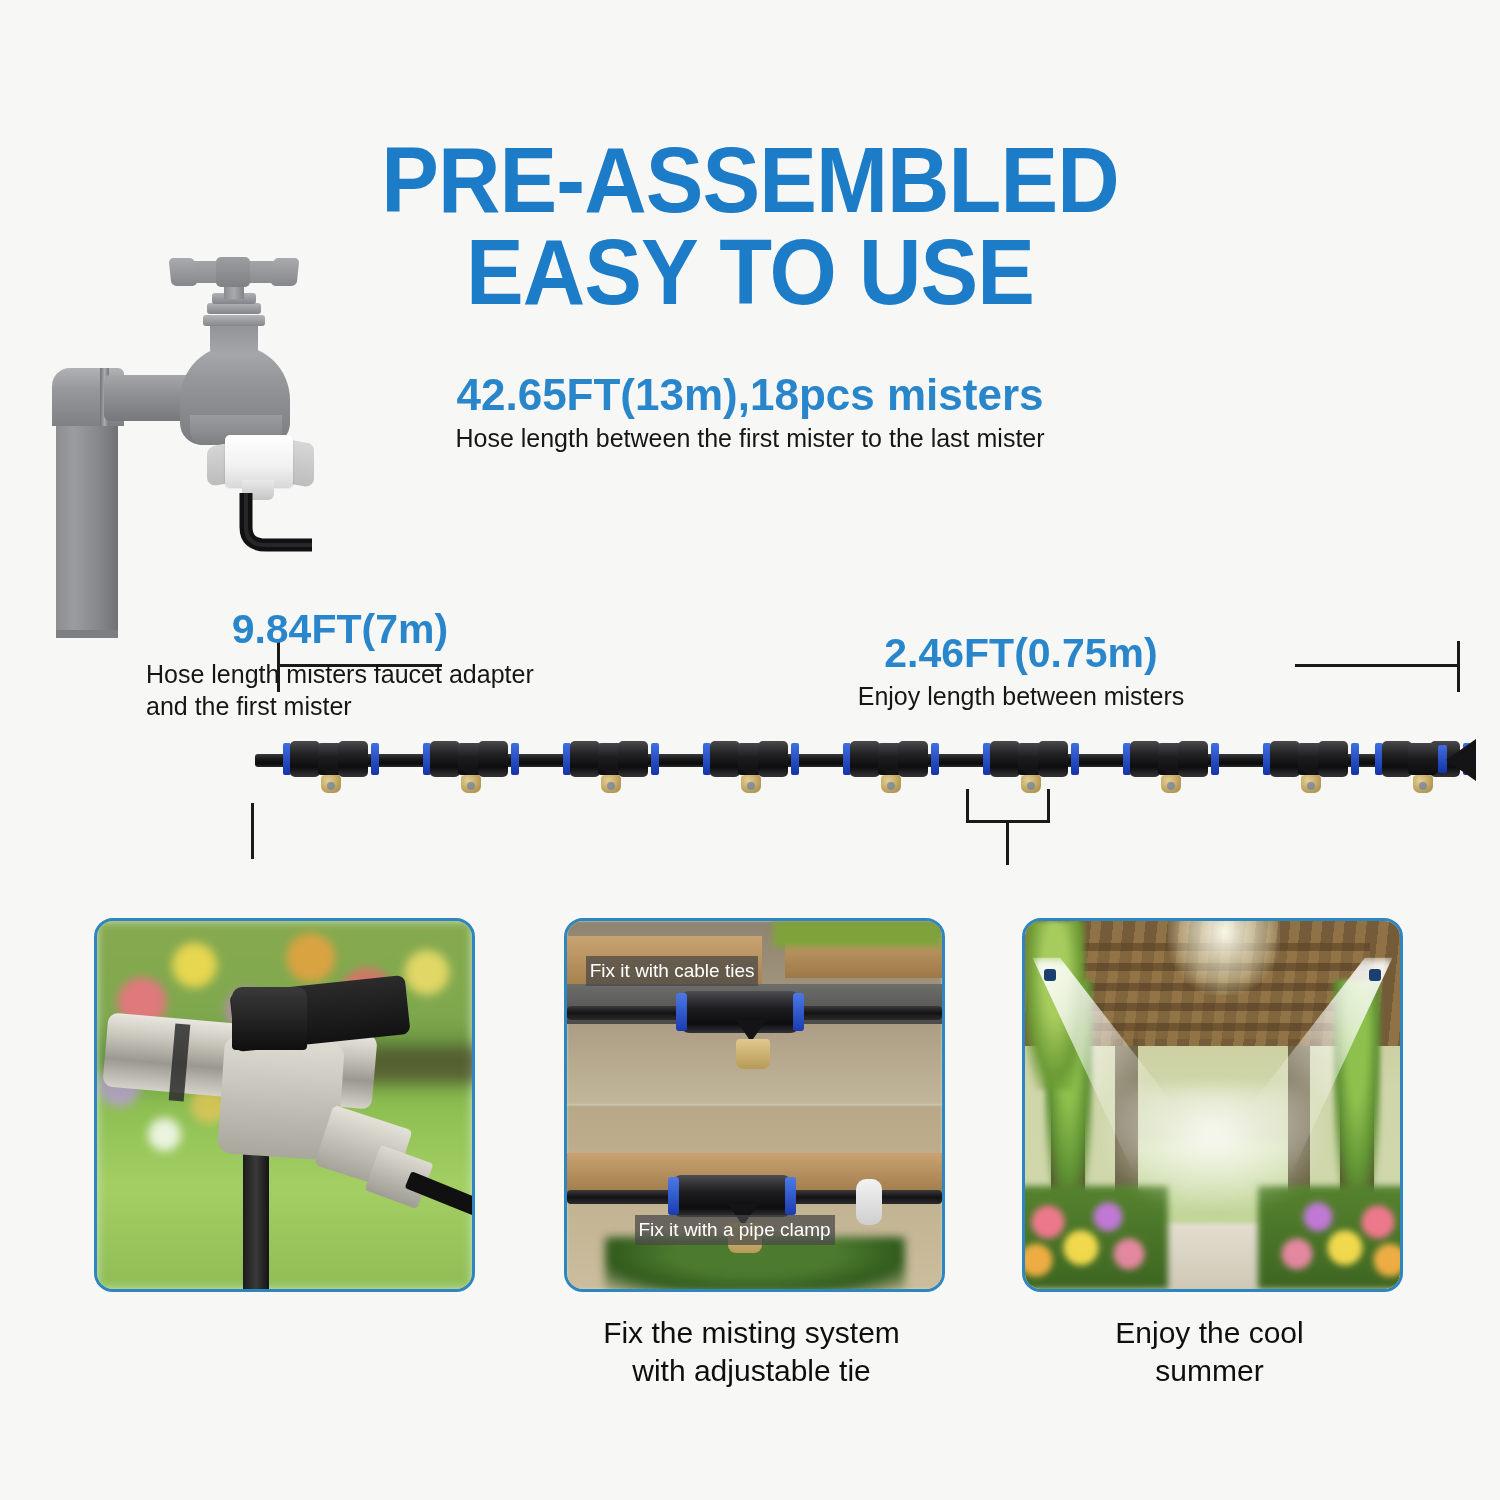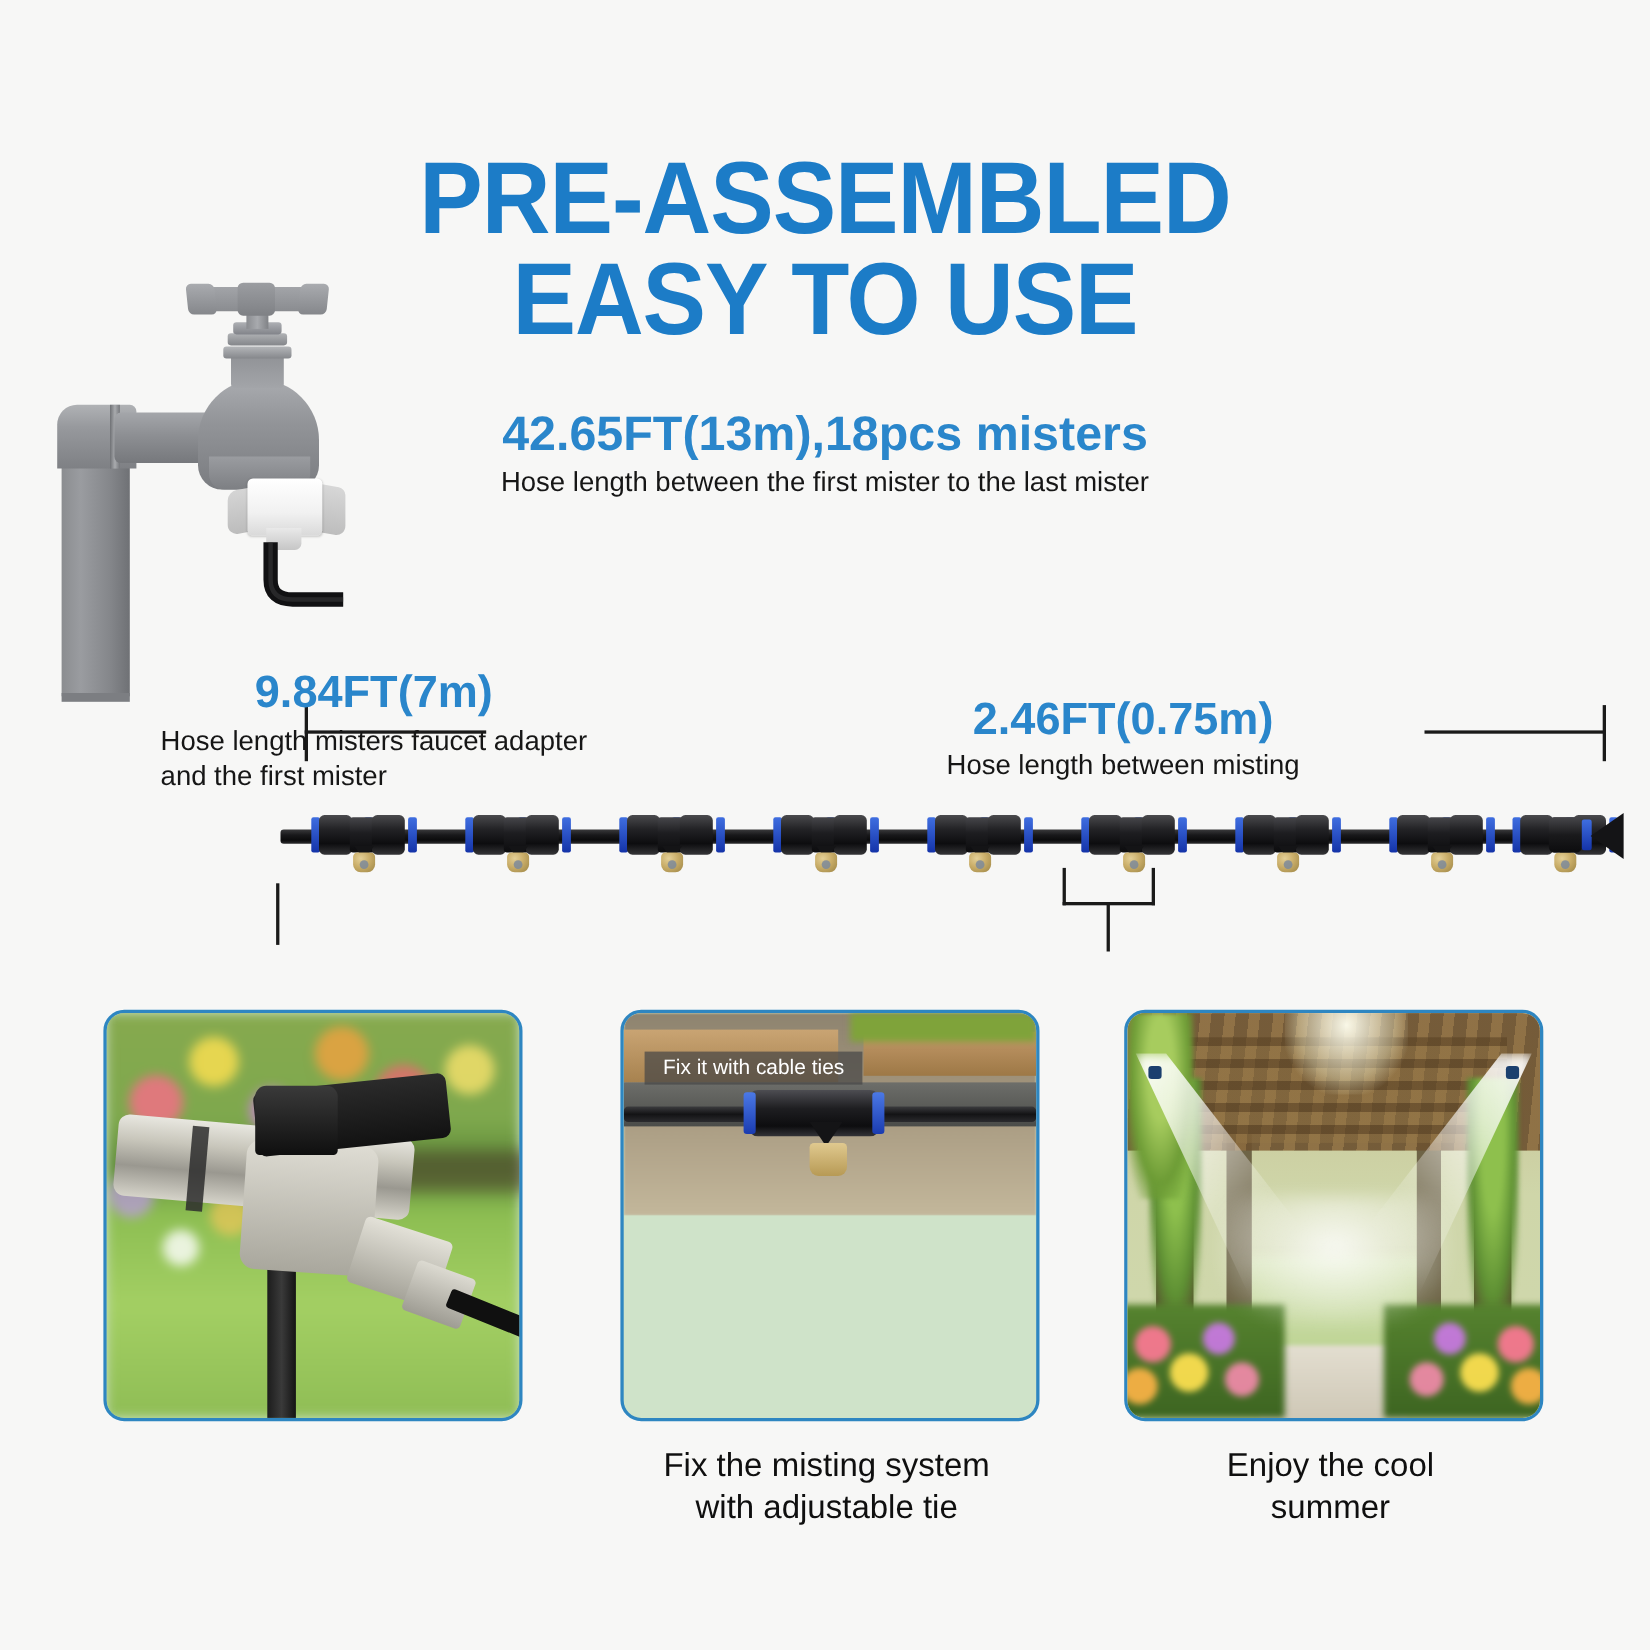--- a/index.html
+++ b/index.html
@@ -310,21 +310,21 @@
   .p2-fit-ring{position:absolute;width:11px;height:38px;background:linear-gradient(180deg,#4b79e6,#1a3bb0);border-radius:3px;}
   .p2-brass{
     position:absolute;width:34px;height:30px;
     background:linear-gradient(180deg,#e0c98f,#b79a55);border-radius:4px 4px 8px 8px;
   }
   .p2-cone{position:absolute;width:0;height:0;border-left:15px solid transparent;border-right:15px solid transparent;border-top:22px solid #141416;}
   .p2-clip{position:absolute;width:26px;height:46px;background:linear-gradient(180deg,#f2f2f2,#cfcfcf);border-radius:10px;}
   .p2-badge{
     position:absolute;
     background:rgba(70,70,70,.72);
-    color:#fff;font-size:19px;padding:4px 17px;white-space:nowrap;
+    color:#fff;font-size:19px;padding:4px 4px;white-space:nowrap;
   }
   .p2-badge.b1{left:5%;top:19%;}
   .p2-badge.b2{left:18%;top:60%;}
 
   
   .p3-sky{position:absolute;inset:0;background:linear-gradient(180deg,#d4c9a6 0%,#c9c79a 18%,#cfd6a9 45%,#cfd7ab 70%,#c7ceA0 100%);}
   .p3-roof{position:absolute;left:0;top:0;width:100%;height:34%;
     background:repeating-linear-gradient(96deg,#8a6a3e 0 10px,#6d5230 10px 22px);opacity:.92;}
   .p3-roof2{position:absolute;left:8%;top:6%;width:84%;height:26%;
     background:repeating-linear-gradient(180deg,rgba(90,66,36,.6) 0 8px,rgba(150,120,70,.35) 8px 20px);}
@@ -535,21 +535,21 @@
   <div class="label-left">
     <div class="big lbl-blue">9.84FT(7m)</div>
     <div class="sub">
       <div>Hose length misters faucet adapter</div>
       <div>and the first mister</div>
     </div>
   </div>
 
   <div class="label-mid">
     <div class="big lbl-blue">2.46FT(0.75m)</div>
-    <div class="sub">Hose length between misting</div>
+    <div class="sub">Enjoy length between misters</div>
   </div>
 
   <div class="cards">
 
     <div class="card c1">
       <div class="photo">
         <div class="p1-bg"></div>
         <div class="p1-soil"></div>
         <div class="p1-pipe"></div>
         <div class="p1-barrel"></div>
@@ -572,20 +572,34 @@
           <div class="p2-green"></div>
           <div class="p2-rail"></div>
           <div class="p2-hose" style="top:46%"></div>
           <div class="p2-fit" style="left:30%;top:38%">
             <div class="p2-fit-ring" style="left:-4px;top:2px"></div>
             <div class="p2-fit-ring" style="right:-4px;top:2px"></div>
           </div>
           <div class="p2-cone" style="left:45%;top:54%"></div>
           <div class="p2-brass" style="left:45%;top:64%"></div>
           <div class="p2-badge b1">Fix it with cable ties</div>
+        </div>
+        <div class="p2-bot">
+          <div class="p2-stone" style="background:linear-gradient(180deg,#b8a888,#cbbd9d)"></div>
+          <div class="p2-wood3" style="top:26%"></div>
+          <div class="p2-plant"></div>
+          <div class="p2-hose" style="top:46%"></div>
+          <div class="p2-fit" style="left:28%;top:38%">
+            <div class="p2-fit-ring" style="left:-4px;top:2px"></div>
+            <div class="p2-fit-ring" style="right:-4px;top:2px"></div>
+          </div>
+          <div class="p2-cone" style="left:43%;top:54%"></div>
+          <div class="p2-brass" style="left:43%;top:64%"></div>
+          <div class="p2-clip" style="left:77%;top:40%"></div>
+          <div class="p2-badge b2">Fix it with a pipe clamp</div>
         </div>
       </div>
       <div class="caption">Fix the misting system
 with adjustable tie</div>
     </div>
 
     <div class="card c3">
       <div class="photo">
         <div class="p3-sky"></div>
         <div class="p3-lawn"></div>

